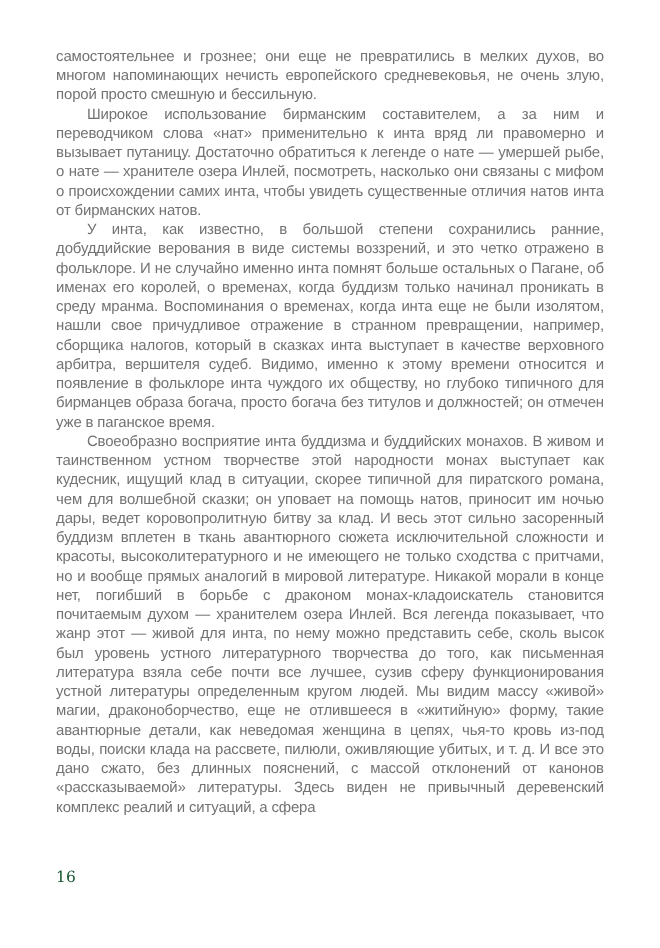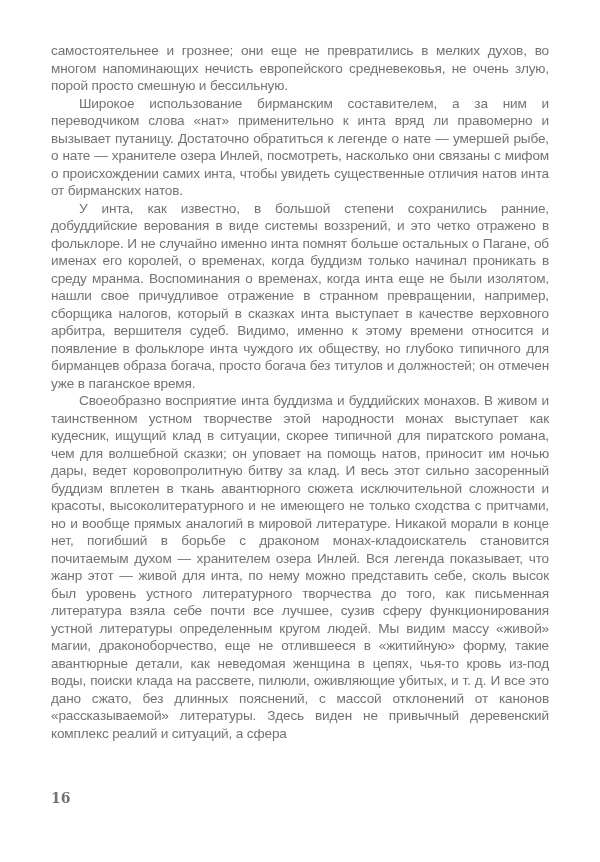--- a/index.html
+++ b/index.html
@@ -9,21 +9,21 @@
     font-family: Liberation Sans, sans-serif;
     font-size: 13.6px; line-height: 17.5px; color: #737373;
     text-align: justify; hyphens: manual;
     letter-spacing: -0.15px;
   }
   .page p { margin: 0; text-indent: 0; }
   .page p.indent { text-indent: 28px; }
   .page-number {
     position: absolute; left: 51px; top: 790px;
     font-family: "DejaVu Serif", "Liberation Serif", serif;
-    font-size: 14px; font-weight: bold; color: #737373;
+    font-size: 14px; font-weight: normal; color: #14532d;
   }
 </style>
 </head>
 <body>
 
 <div class="page">
   <p>самостоятельнее и грознее; они еще не превратились в мелких духов, во многом напоминающих нечисть европейского средневековья, не очень злую, порой просто смешную и бессильную.</p>
   <p class="indent">Широкое использование бирманским составителем, а за ним и переводчиком слова «нат» применительно к инта вряд ли правомерно и вызывает путаницу. Достаточно обратиться к легенде о нате — умершей рыбе, о нате — хранителе озера Инлей, посмотреть, насколько они связаны с мифом о происхождении самих инта, чтобы увидеть существенные отличия натов инта от бирманских натов.</p>
   <p class="indent">У инта, как известно, в большой степени сохранились ранние, добуддийские верования в виде системы воззрений, и это четко отражено в фольклоре. И не случайно именно инта помнят больше остальных о Пагане, об именах его королей, о временах, когда буддизм только начинал проникать в среду мранма. Воспоминания о временах, когда инта еще не были изолятом, нашли свое причудливое отражение в странном превращении, например, сборщика налогов, который в сказках инта выступает в качестве верховного арбитра, вершителя судеб. Видимо, именно к этому времени относится и появление в фольклоре инта чуждого их обществу, но глубоко типичного для бирманцев образа богача, просто богача без титулов и должностей; он отмечен уже в паганское время.</p>
   <p class="indent">Своеобразно восприятие инта буддизма и буддийских монахов. В живом и таинственном устном творчестве этой народности монах выступает как кудесник, ищущий клад в ситуации, скорее типичной для пиратского романа, чем для волшебной сказки; он уповает на помощь натов, приносит им ночью дары, ведет коровопролитную битву за клад. И весь этот сильно засоренный буддизм вплетен в ткань авантюрного сюжета исключительной сложности и красоты, высоколитературного и не имеющего не только сходства с притчами, но и вообще прямых аналогий в мировой литературе. Никакой морали в конце нет, погибший в борьбе с драконом монах-кладоискатель становится почитаемым духом — хранителем озера Инлей. Вся легенда показывает, что жанр этот — живой для инта, по нему можно представить себе, сколь высок был уровень устного литературного творчества до того, как письменная литература взяла себе почти все лучшее, сузив сферу функционирования устной литературы определенным кругом людей. Мы видим массу «живой» магии, драконоборчество, еще не отлившееся в «житийную» форму, такие авантюрные детали, как неведомая женщина в цепях, чья-то кровь из-под воды, поиски клада на рассвете, пилюли, оживляющие убитых, и т. д. И все это дано сжато, без длинных пояснений, с массой отклонений от канонов «рассказываемой» литературы. Здесь виден не привычный деревенский комплекс реалий и ситуаций, а сфера</p>

